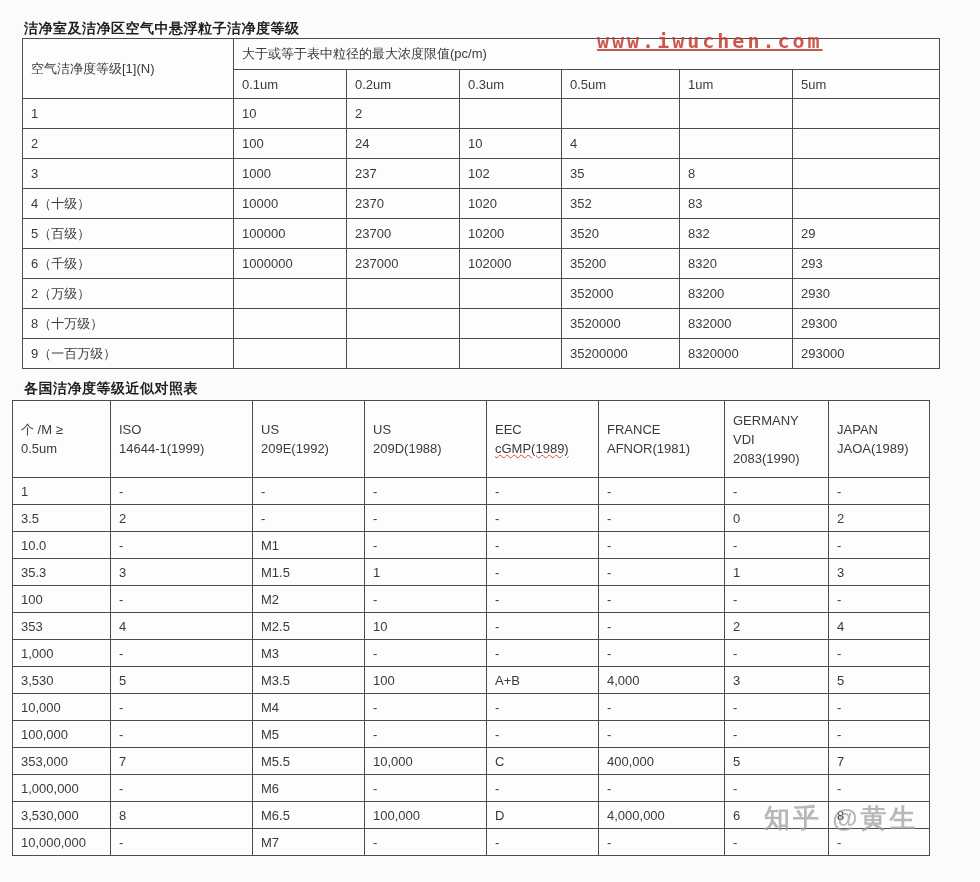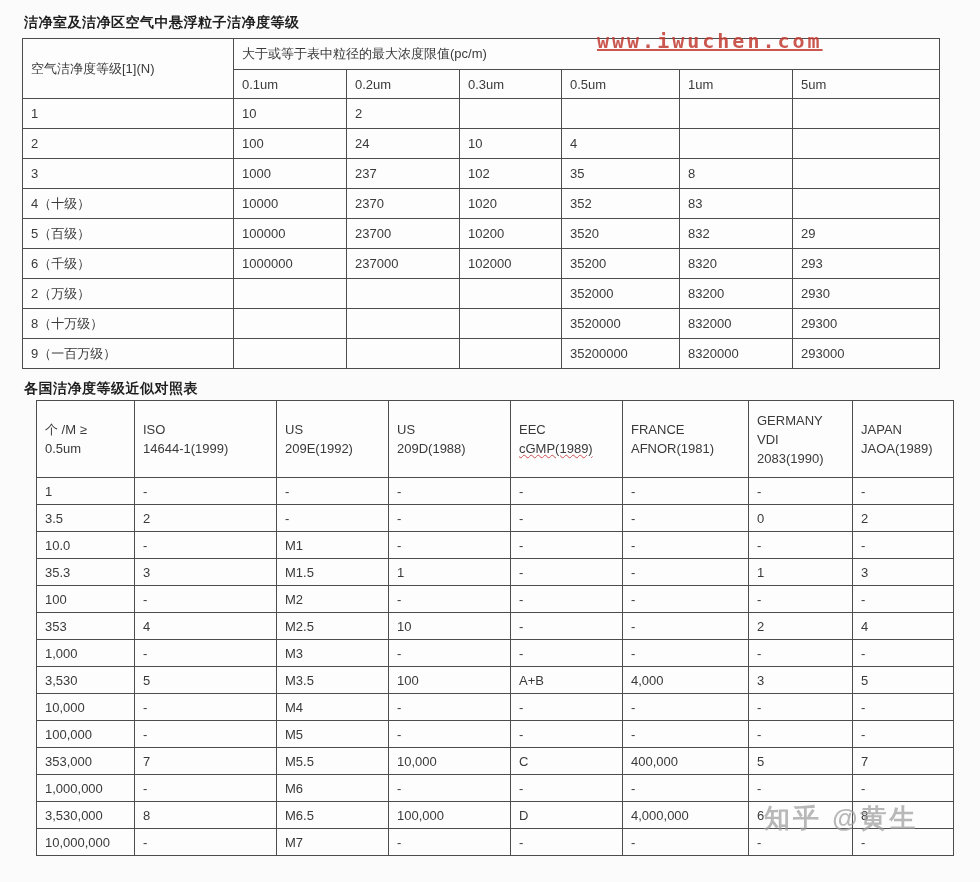--- a/index.html
+++ b/index.html
@@ -12,21 +12,21 @@
   }
   table{border-collapse:collapse; table-layout:fixed; background:#fdfdfd; position:absolute;}
   th,td{
     border:1px solid #4c4c4c; font-size:13px; font-weight:normal; text-align:left;
     padding:1px 8px; white-space:nowrap; overflow:hidden; vertical-align:middle; color:#3a3a3a;
   }
   #t1{left:22px; top:38px; width:917px;}
   #t1 thead tr.group-row th{height:28px;}
   #t1 thead tr.sub-row th{height:26px;}
   #t1 tbody td{height:27px;}
-  #t2{left:36px; top:400px; width:917px;}
+  #t2{left:12px; top:400px; width:917px;}
   #t2 thead th{height:74px; line-height:19px;}
   #t2 tbody td{height:24px;}
   .squiggle{
     text-decoration:underline; text-decoration-style:wavy;
     text-decoration-color:#d05050; text-decoration-thickness:1px;
   }
   .wm-site{
     position:absolute; left:597px; top:29px; z-index:5;
     font-family:"DejaVu Sans Mono","Liberation Mono",monospace;
     font-size:20px; font-weight:bold; letter-spacing:3px; opacity:.85;text-decoration:underline;
@@ -34,21 +34,21 @@
   .wm-zhihu{
     position:absolute; left:764px; top:801px; z-index:5;
     font-size:26px; font-weight:bold; letter-spacing:3px; opacity:.7;
   }
 </style>
 </head>
 <body>
 
 <div class="page">
 
-  <div class="tbl-title" style="left:24px; top:14px;">洁净室及洁净区空气中悬浮粒子洁净度等级</div>
+  <div class="tbl-title" style="left:24px; top:20px;">洁净室及洁净区空气中悬浮粒子洁净度等级</div>
 
   <span class="wm-site" style="color: rgb(194, 59, 50);">www.iwuchen.com</span>
 
   <table id="t1">
     <colgroup>
       <col style="width:211px">
         <col style="width:113px">
         <col style="width:113px">
       <col style="width:102px">
         <col style="width:118px">

